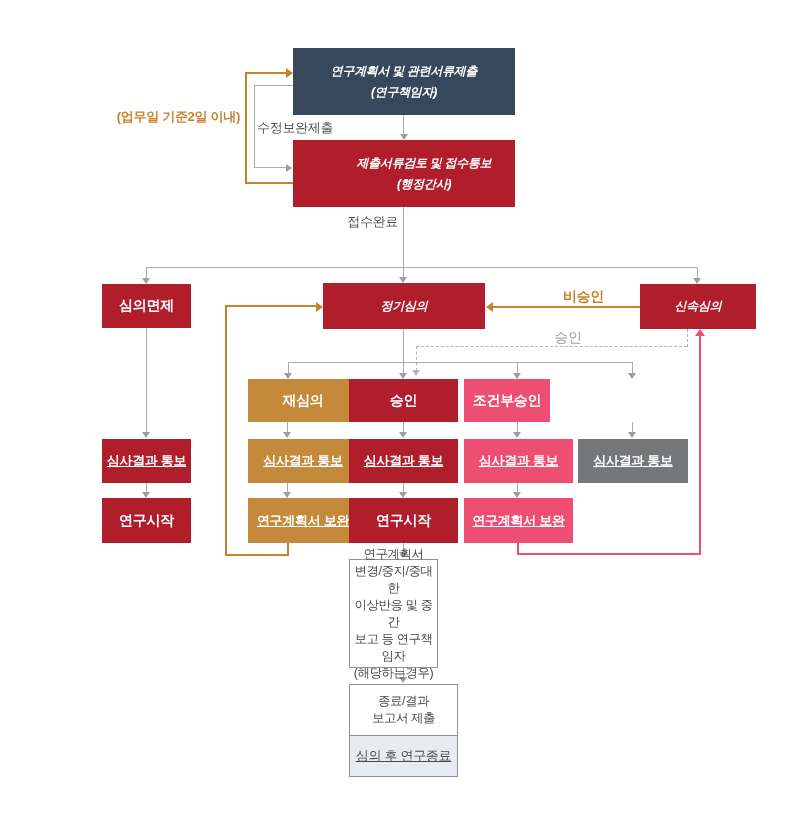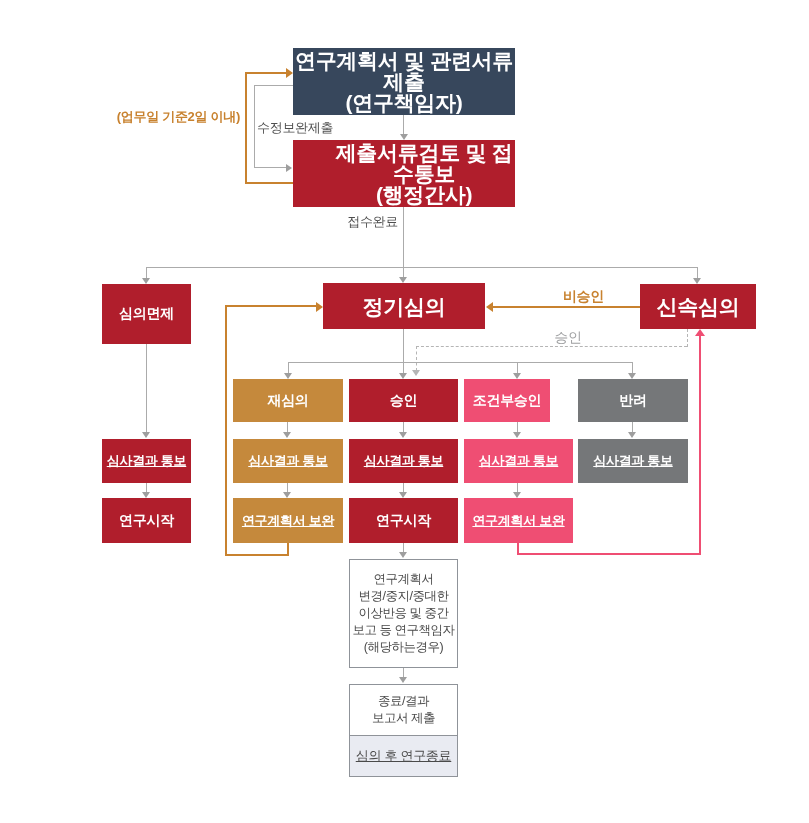--- a/index.html
+++ b/index.html
@@ -6,21 +6,21 @@
   .canvas{
     position:relative;width:809px;height:823px;background:#ffffff;overflow:hidden;
     font-family:"Liberation Sans","DejaVu Sans",sans-serif;
   }
   .box{
     position:absolute;display:flex;flex-direction:column;align-items:center;justify-content:center;
     text-align:center;color:#ffffff;font-weight:bold;letter-spacing:-0.3px;box-sizing:border-box;
   }
   .navy{background:#37475C;}
   .red{background:#B01E2C;}
-  .gold{background:#C5893C;}
+  .gold{background:#C5893C;margin-left:15px;}
   .pink{background:#EF4E73;}
   .grayb{background:#757779;}
   .whitebox{
     background:#ffffff;border:1px solid #8F9399;color:#4A4A4A;font-weight:normal;
   }
   .lightcell{background:#E9EBF2;border-top:1px solid #8F9399;}
   .ln{position:absolute;background:#ABABAB;}
   .ln-o{position:absolute;background:#C8822F;}
   .ln-p{position:absolute;background:#EF4E73;}
   .dash-v{position:absolute;width:0;border-left:1px dashed #B5B5B5;background:none;}
@@ -28,21 +28,21 @@
   .ah{position:absolute;width:0;height:0;}
   .ah-d{border-left:4px solid transparent;border-right:4px solid transparent;border-top:6px solid #9E9E9E;}
   .ah-r{border-top:4px solid transparent;border-bottom:4px solid transparent;border-left:6px solid #9E9E9E;}
   .ah-d.d{border-top-color:#B5B5B5;}
   .ah-r.o{border-top:5px solid transparent;border-bottom:5px solid transparent;border-left:7px solid #C8822F;}
   .ah-l.o{border-top:5px solid transparent;border-bottom:5px solid transparent;border-right:7px solid #C8822F;}
   .ah-u.p{border-left:5px solid transparent;border-right:5px solid transparent;border-bottom:7px solid #EF4E73;}
   .lbl{position:absolute;color:#4E4E4E;font-size:13px;letter-spacing:-0.3px;}
   .lbl-orange{color:#C8822F;font-weight:bold;line-height:17px;text-align:right;}
   .lbl-gray{color:#9FA0A2;}
-  .t15{font-size:21px;line-height:21px;}
+  .t15{font-size:12px;line-height:21px;font-style:italic;}
   .t14{font-size:14px;}
   .t13{font-size:13px;text-decoration:underline;}
   .wtxt{font-size:12.5px;line-height:17px;letter-spacing:-0.5px;}
 </style>
 </head>
 <body>
 
 <div class="canvas">
 
   <div>
@@ -156,41 +156,40 @@
   <div class="box navy t15" style="left:293px;top:48px;width:222px;height:67px;">
     <div>연구계획서 및 관련서류제출</div>
     <div>(연구책임자)</div>
   </div>
 
   <div class="box red t15" style="left:293px;top:140px;width:222px;height:67px;padding-left:40px;">
     <div>제출서류검토 및 접수통보</div>
     <div>(행정간사)</div>
   </div>
 
-  <div class="box red t14" style="left:102px;top:284px;width:89px;height:60px;">심의면제</div>
+  <div class="box red t14" style="left:102px;top:284px;width:89px;height:44px;">심의면제</div>
   <div class="box red t15" style="left:640px;top:284px;width:116px;height:45px;">신속심의</div>
   <div class="box red t15" style="left:323px;top:283px;width:162px;height:46px;">정기심의</div>
 
   <div class="box gold t14" style="left:233px;top:379px;width:110px;height:43px;">재심의</div>
   <div class="box red t14" style="left:349px;top:379px;width:109px;height:43px;">승인</div>
   <div class="box pink t14" style="left:464px;top:379px;width:86px;height:43px;">조건부승인</div>
-  <div class="box grayb t14" style="left:578px;top:379px;width:110px;height:43px;">반려</div>
 
   <div class="box red t13" style="left:102px;top:439px;width:89px;height:44px;">심사결과 통보</div>
   <div class="box gold t13" style="left:233px;top:439px;width:110px;height:44px;">심사결과 통보</div>
   <div class="box red t13" style="left:349px;top:439px;width:109px;height:44px;">심사결과 통보</div>
   <div class="box pink t13" style="left:464px;top:439px;width:109px;height:44px;">심사결과 통보</div>
   <div class="box grayb t13" style="left:578px;top:439px;width:110px;height:44px;">심사결과 통보</div>
 
   <div class="box red t14" style="left:102px;top:498px;width:89px;height:45px;">연구시작</div>
   <div class="box gold t13" style="left:233px;top:498px;width:110px;height:45px;">연구계획서 보완</div>
   <div class="box red t14" style="left:349px;top:498px;width:109px;height:45px;">연구시작</div>
   <div class="box pink t13" style="left:464px;top:498px;width:109px;height:45px;">연구계획서 보완</div>
 
-  <div class="box whitebox wtxt" style="left:349px;top:559px;width:109px;height:109px;">
+  <div class="box whitebox wtxt" style="left:349px;top:559px;width:89px;height:109px;">
     <div>연구계획서</div>
     <div>변경/중지/중대한</div>
     <div>이상반응 및 중간</div>
     <div>보고 등 연구책임자</div>
     <div>(해당하는경우)</div>
   </div>
 
   <div class="box whitebox" style="left:349px;top:684px;width:109px;height:93px;padding:0;justify-content:flex-start;">
     <div class="wtxt" style="height:51px;width:100%;display:flex;flex-direction:column;align-items:center;justify-content:center;">
       <div>종료/결과</div>

